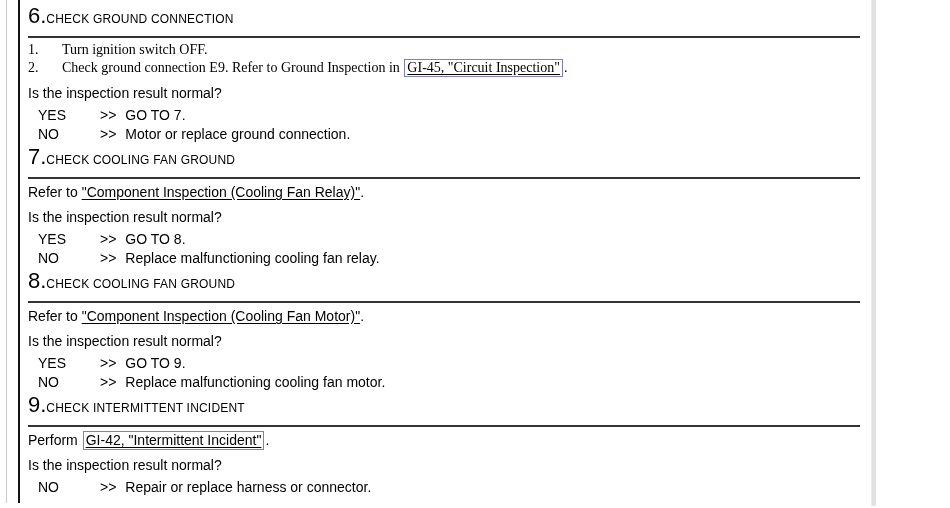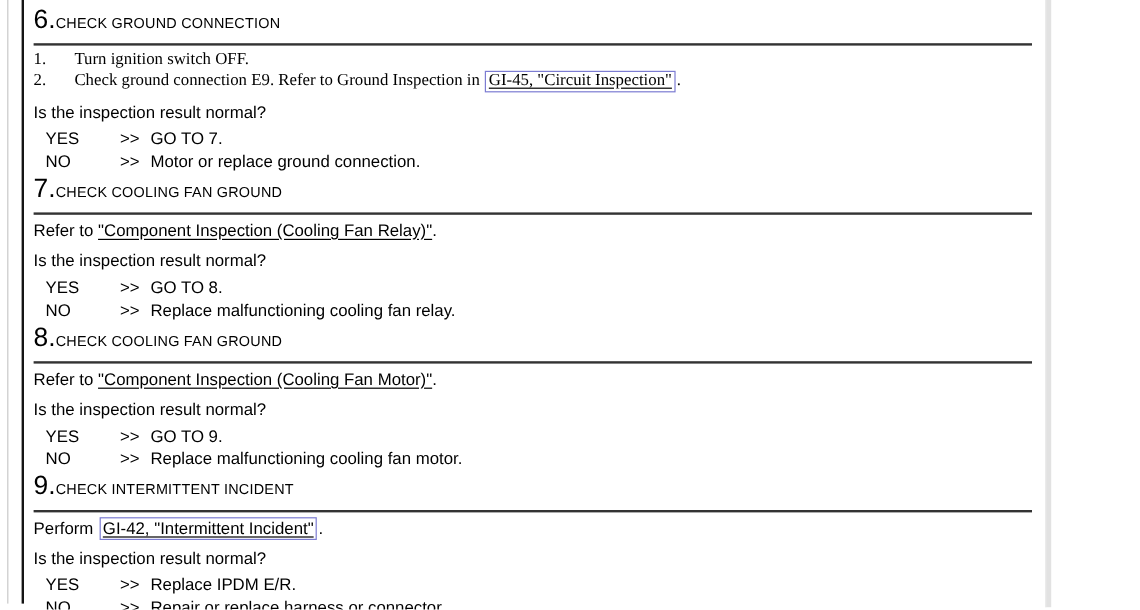--- a/index.html
+++ b/index.html
@@ -140,18 +140,17 @@
       <div class="answer"><span class="ans-label">NO</span><span class="ans-arrow">&gt;&gt;</span><span>Replace malfunctioning cooling fan motor.</span></div>
     </div>
   </section>
 
   <section class="sec">
     <div class="step-heading"><span class="step-num">9.</span><span class="step-title">CHECK INTERMITTENT INCIDENT</span></div>
     <div class="rule"></div>
     <div class="intro"><span>Perform </span><a class="link boxed">GI-42, "Intermittent Incident"</a><span>.</span></div>
     <div class="question">Is the inspection result normal?</div>
     <div class="answers">
-      <div class="answer"><span class="ans-label">YES</span><span class="ans-arrow">&gt;&gt;</span><span>Replace IPDM E/R.</span></div>
       <div class="answer"><span class="ans-label">NO</span><span class="ans-arrow">&gt;&gt;</span><span>Repair or replace harness or connector.</span></div>
     </div>
   </section>
 
 </div>
 
 </body></html>

